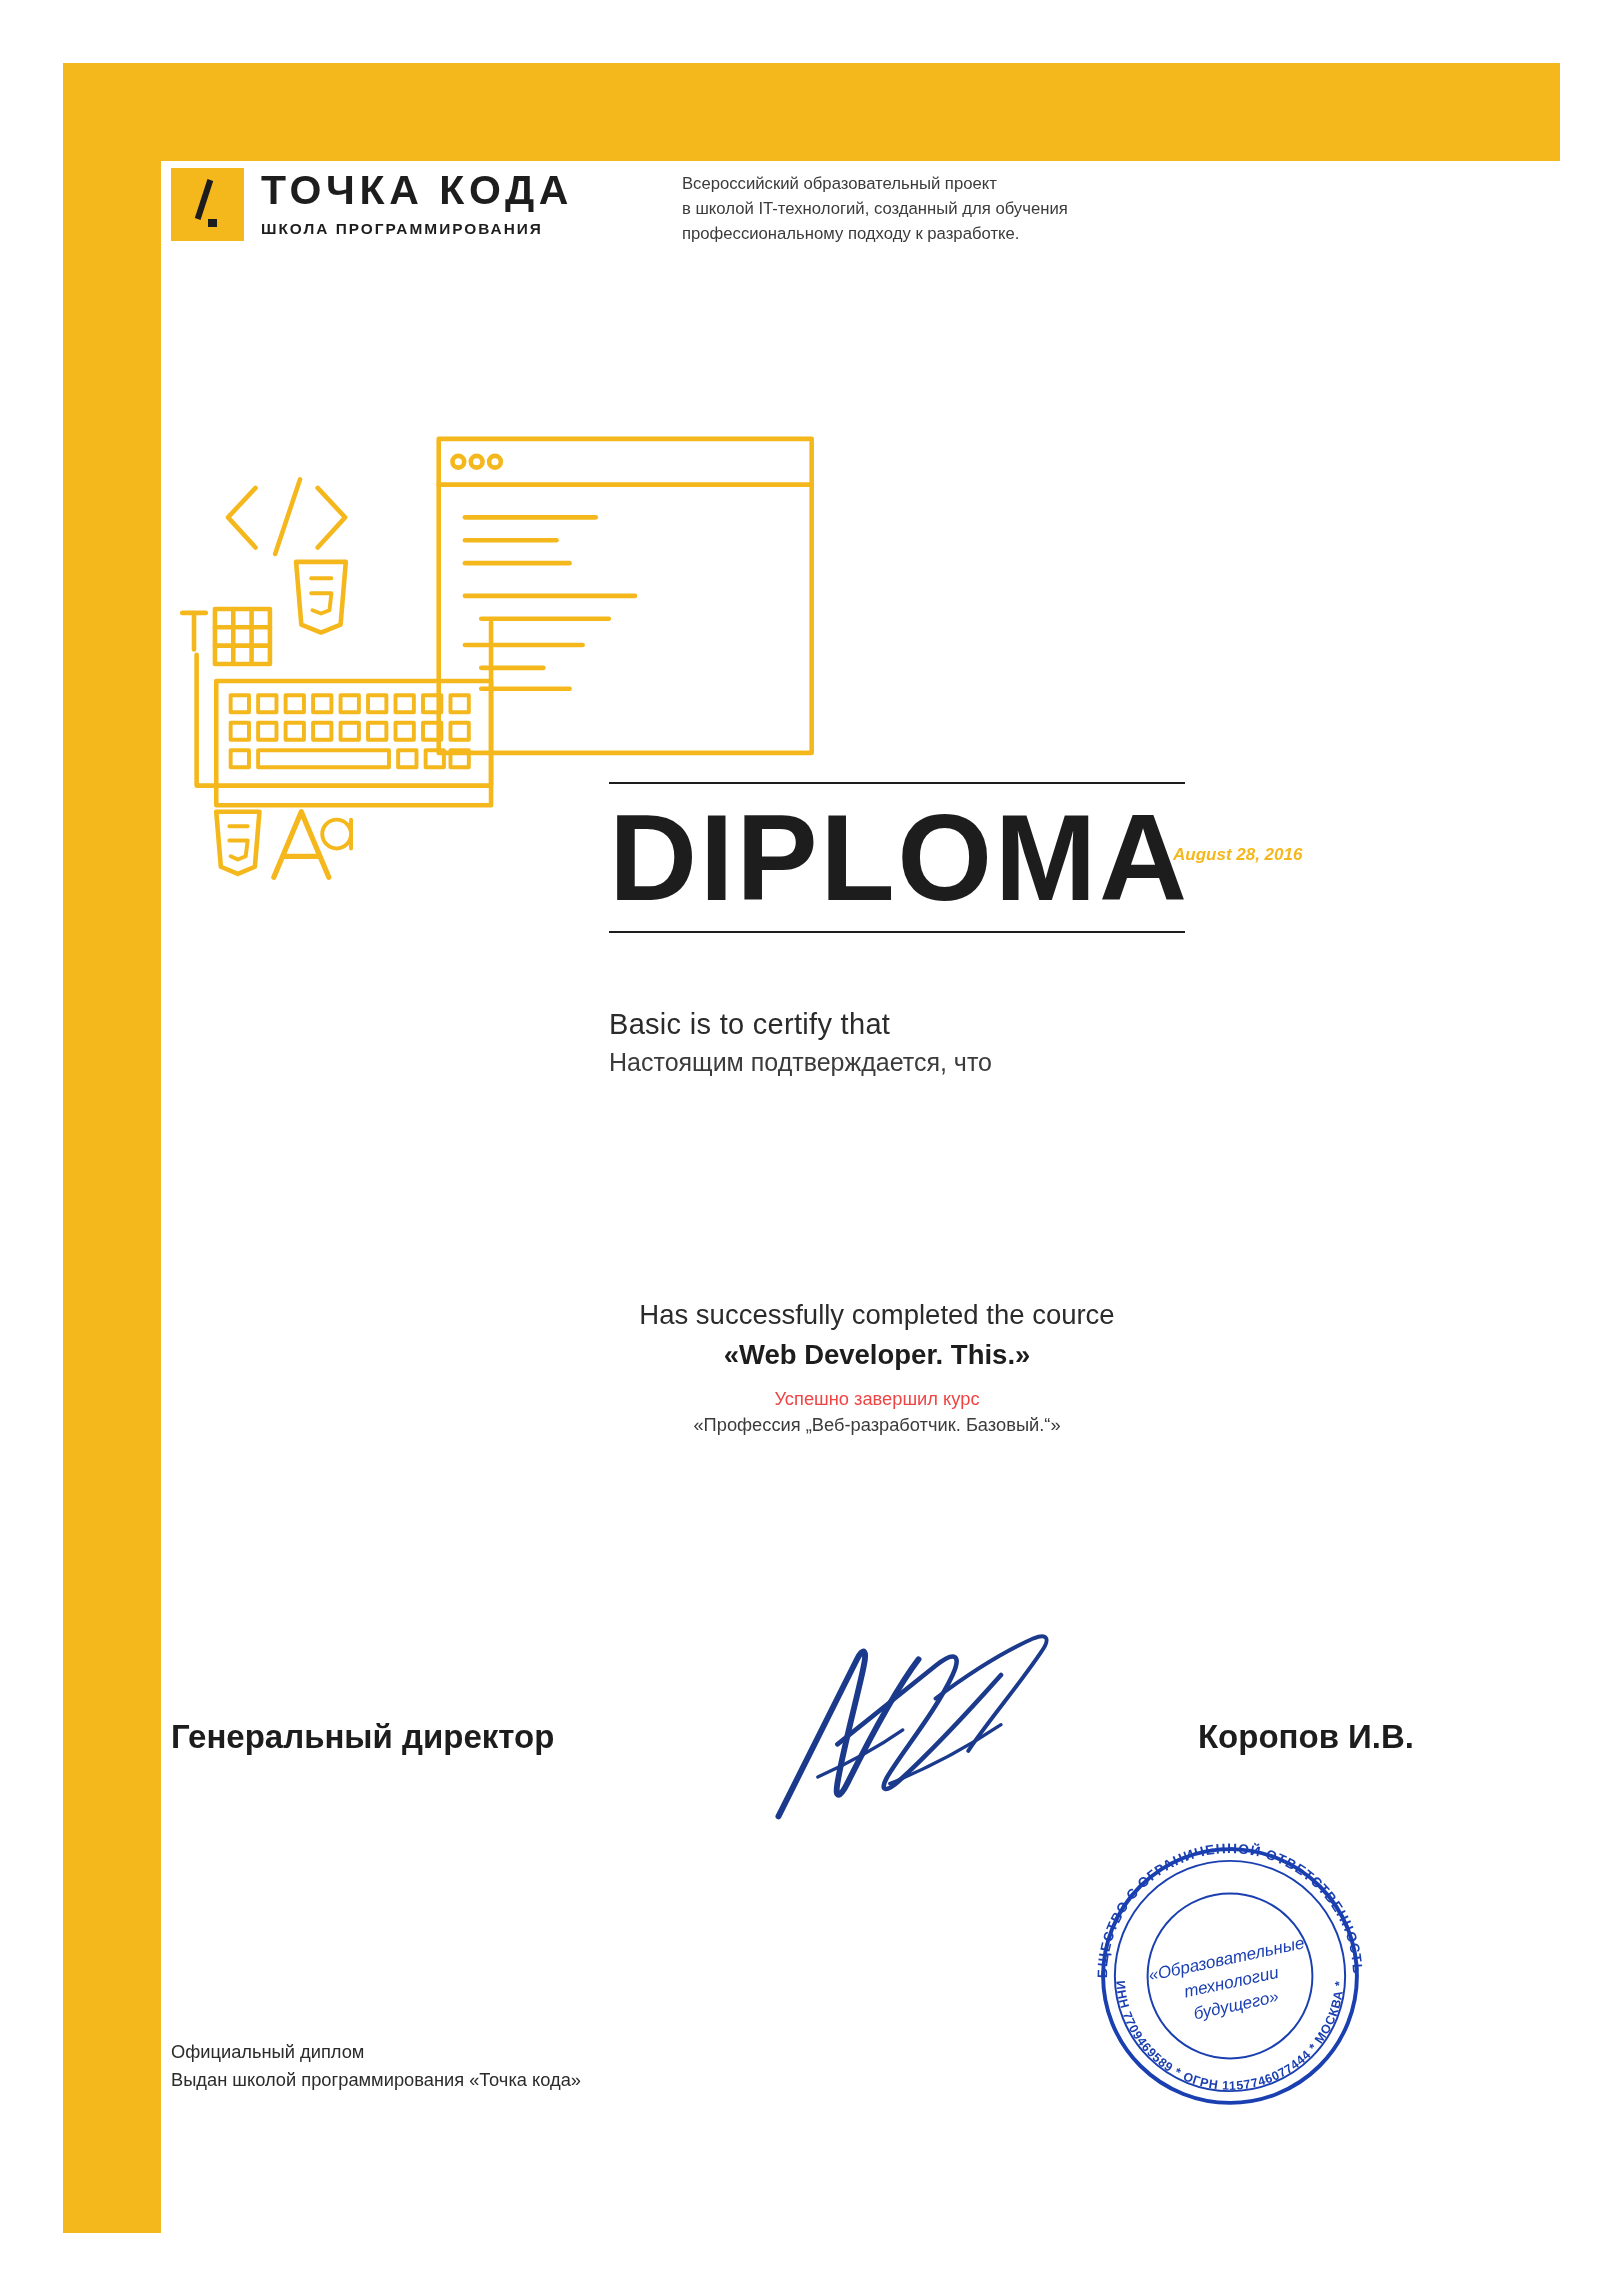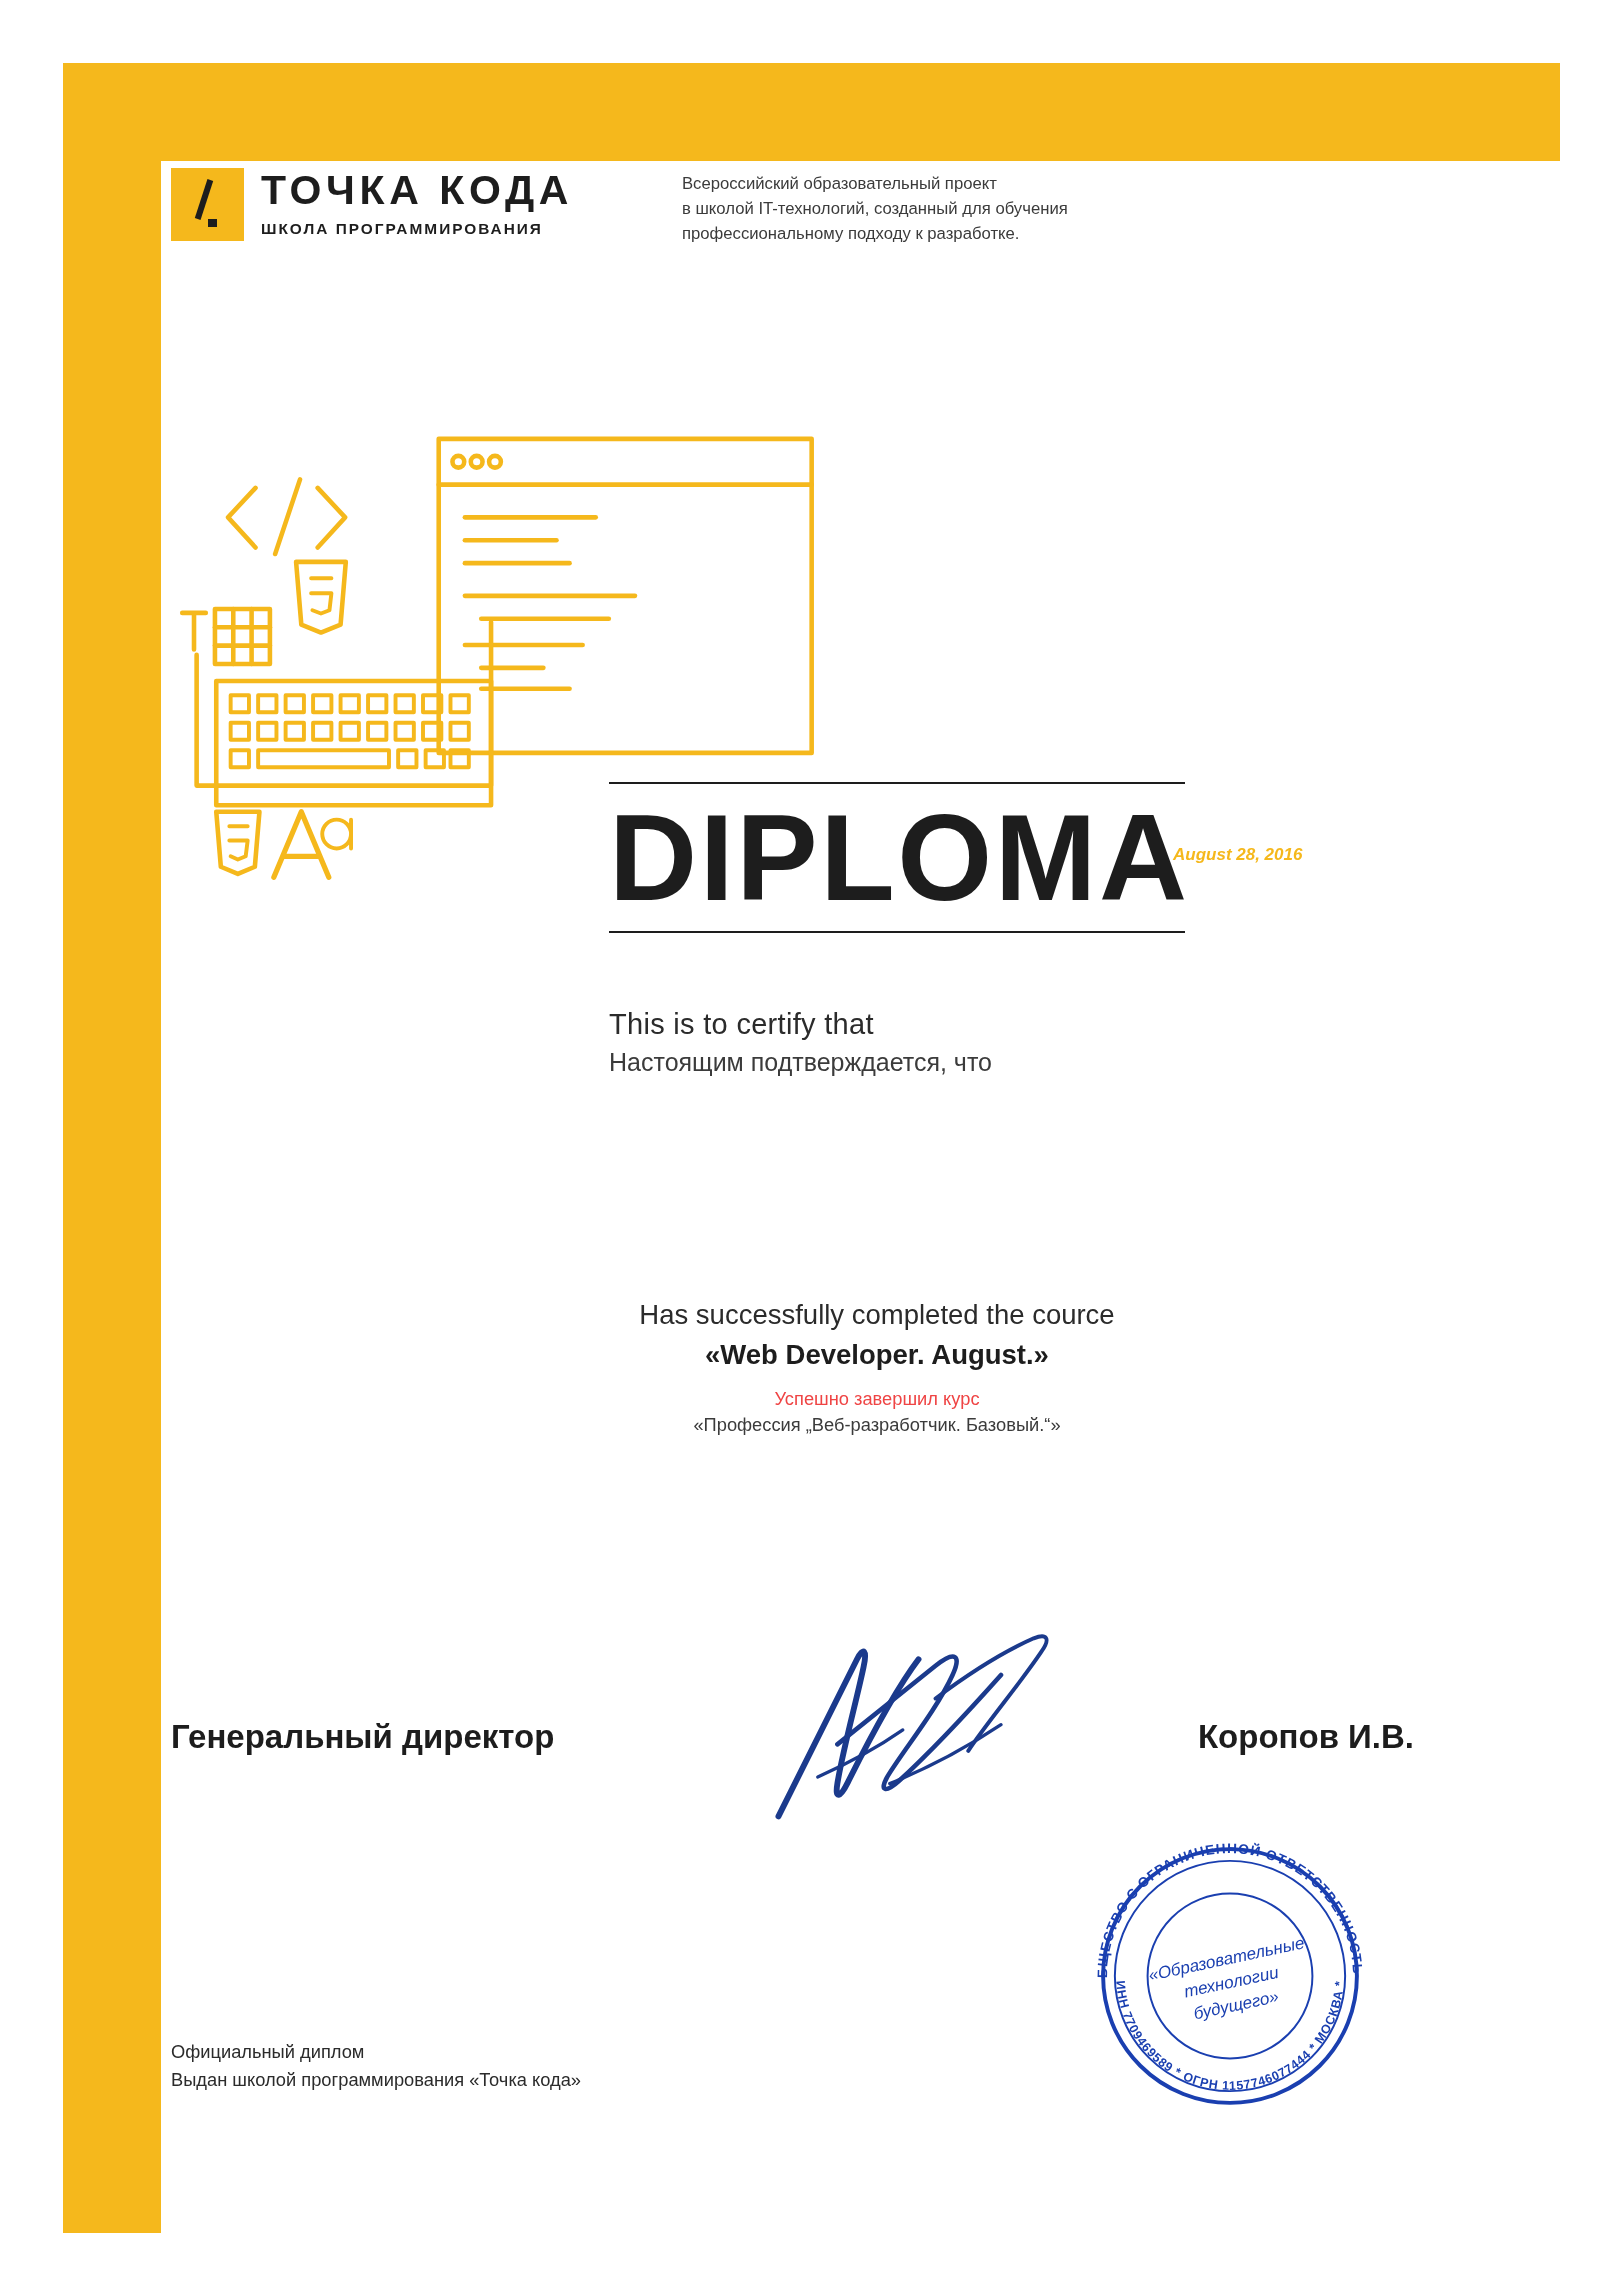--- a/index.html
+++ b/index.html
@@ -349,27 +349,27 @@
   </div>
 
   <div class="diploma-block">
     <div class="rule"></div>
     <div class="diploma-word">DIPLOMA</div>
     <div class="rule"></div>
     <div class="diploma-date">August 28, 2016</div>
   </div>
 
   <div class="certify">
-    <div class="certify-en">This is to certify that</div>
+    <div class="certify-en">Basic is to certify that</div>
     <div class="certify-ru">Настоящим подтверждается, что</div>
   </div>
 
   <div class="course">
     <div class="course-en-line">Has successfully completed the cource</div>
-    <div class="course-en-name">«Web Developer. August.»</div>
+    <div class="course-en-name">«Web Developer. This.»</div>
     <div class="course-ru-line">Успешно завершил курс</div>
     <div class="course-ru-name">«Профессия „Веб-разработчик. Базовый.“»</div>
   </div>
 
   <div class="sign-row">
     <div class="sign-title">Генеральный директор</div>
     <div class="sign-name">Коропов И.В.</div>
   </div>
 
   <div class="signature-mark">

